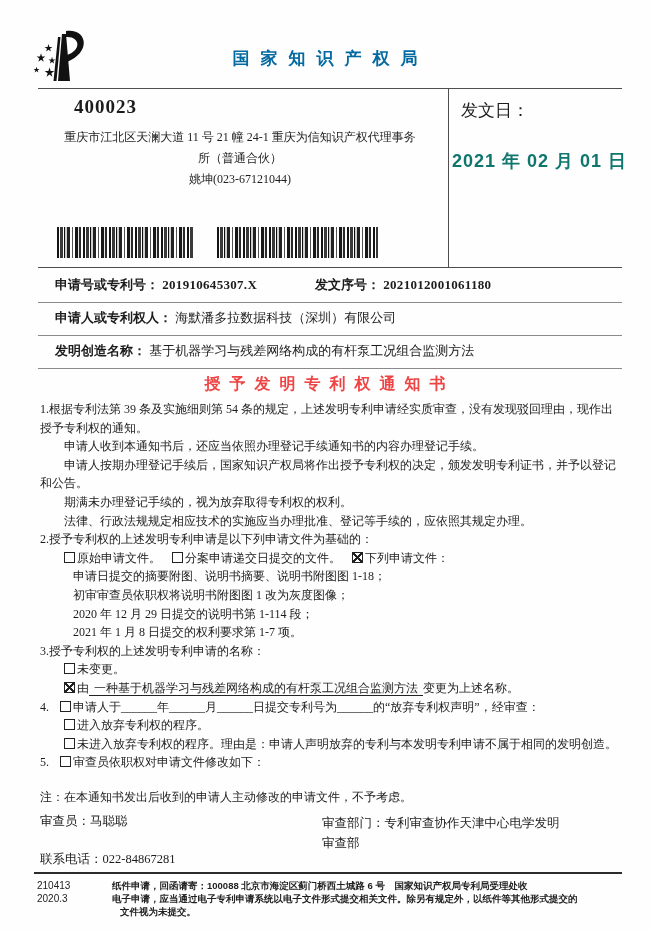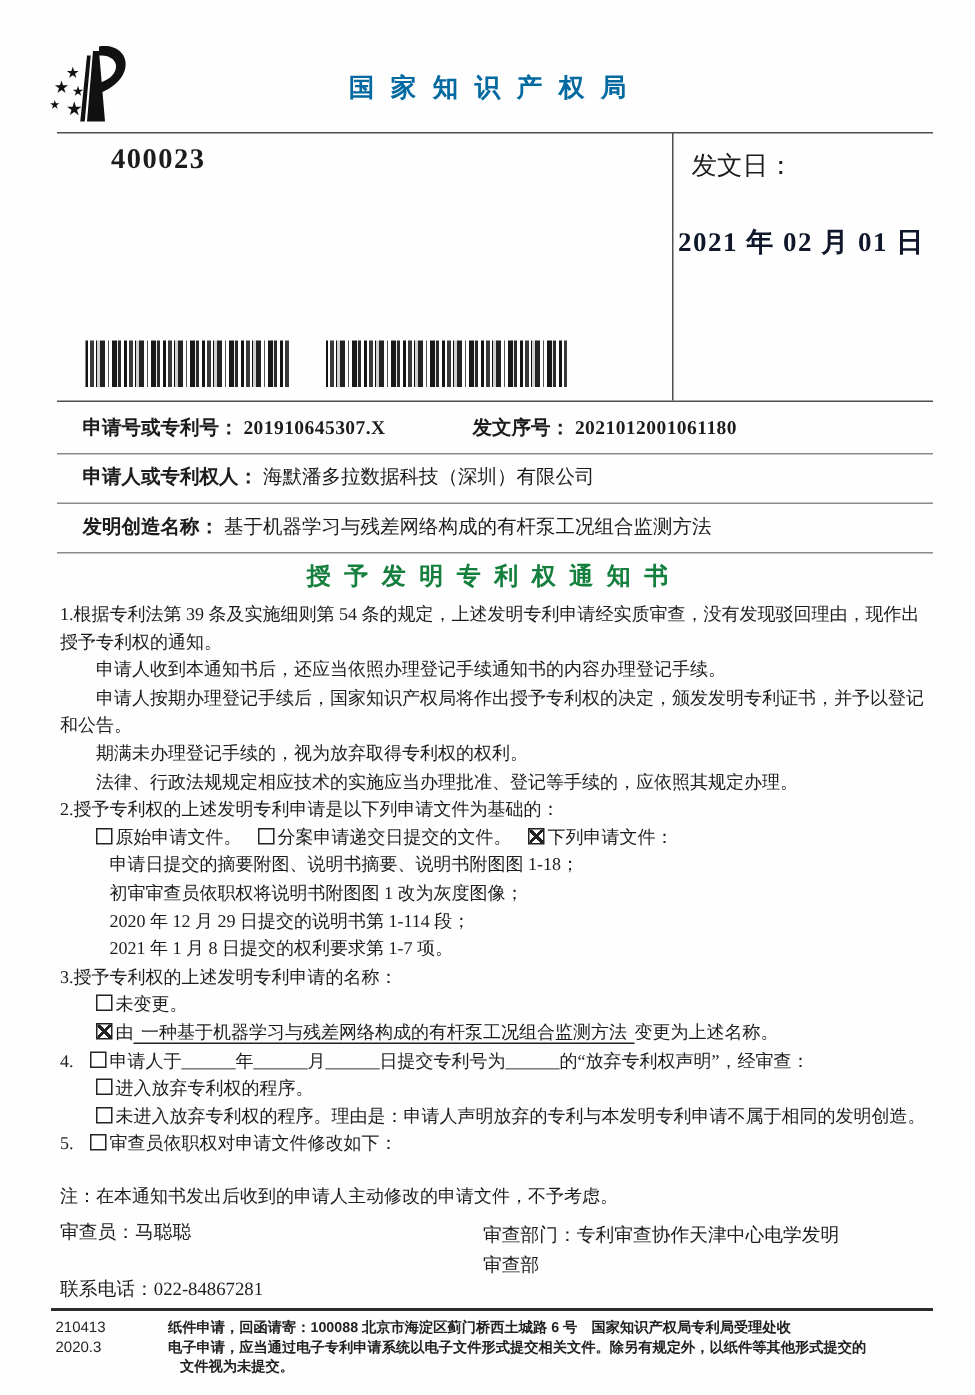--- a/index.html
+++ b/index.html
@@ -23,39 +23,39 @@
   .hdr-rule { top:88px; }
   .vline { position:absolute; left:448px; top:88px; width:1px; height:179px; background:#4e4e4e; }
   .rule-2 { top:267px; }
 
   
   .postal { position:absolute; left:74px; top:96px; font-size:19px; font-weight:bold; letter-spacing:1px; }
   .addr { position:absolute; left:44px; top:127px; width:392px; text-align:center; font-size:12px; line-height:21px; }
 
   
   .dispatch-label { position:absolute; left:461px; top:99px; font-size:17px; }
-  .dispatch-date { position:absolute; left:452px; top:149px; font-family:Liberation Serif, serif; font-weight:bold; font-size:18px; letter-spacing:1px; color:#0f172a; }
+  .dispatch-date { position:absolute; left:452px; top:149px; font-family:Liberation Sans, sans-serif; font-weight:bold; font-size:18px; letter-spacing:1px; color:#0f766e; }
 
   
   .barcode { position:absolute; top:227px; height:31px;
     background:repeating-linear-gradient(90deg,#141414 0 2px,#fff 2px 3px,#3a3a3a 3px 6px,#fff 6px 7px,#0e0e0e 7px 8px,#cfcfcf 8px 10px,#232323 10px 13px,#fff 13px 15px,#555 15px 16px,#fff 16px 18px,#181818 18px 21px,#e8e8e8 21px 22px,#2a2a2a 22px 24px,#fff 24px 26px); }
   .barcode-1 { left:57px; width:136px; }
   .barcode-2 { left:217px; width:161px; }
 
   
   .meta-row { position:absolute; font-size:13px; white-space:nowrap; }
   .mlabel { font-family:"Liberation Sans","DejaVu Sans",sans-serif; font-weight:bold; }
   .mval-b { font-weight:bold; letter-spacing:0.3px; }
   .meta-rule { position:absolute; left:38px; right:28px; height:1px; background:#8a8a8a; }
 
   
   .notice-title {
     position:absolute; top:374px; left:0; right:0; text-align:center;
     font-family:"Liberation Sans","DejaVu Sans",sans-serif;
-    font-weight:bold; font-size:16px; letter-spacing:9px; text-indent:9px; color:#15803d;
+    font-weight:bold; font-size:16px; letter-spacing:9px; text-indent:9px; color:#ef4444;
   }
 
   
   .body { position:absolute; top:400px; left:40px; right:30px; font-size:12px; line-height:18.6px; }
   .body p { margin:0; }
   .ind  { text-indent:2em; }
   .ind1 { padding-left:24px; }
   .ind2 { padding-left:33px; }
   .num { display:inline-block; width:20px; }
   .note { margin-top:16px !important; }
@@ -95,20 +95,25 @@
     <polygon points="26,13 28.5,13 24.5,57 21.5,57" fill="#111"></polygon>
     <path d="M34 7 C55 4 60 28 35 38 L35 31 C50 26 48 12 34 13 Z" fill="#111"></path>
   </svg>
 
   <div class="agency-title">国家知识产权局</div>
   <div class="rule hdr-rule"></div>
   <div class="vline"></div>
   <div class="rule rule-2"></div>
 
   <div class="postal">400023</div>
+  <div class="addr">
+    <div>重庆市江北区天澜大道 11 号 21 幢 24-1 重庆为信知识产权代理事务</div>
+    <div>所（普通合伙）</div>
+    <div>姚坤(023-67121044)</div>
+  </div>
 
   <div class="dispatch-label">发文日：</div>
   <div class="dispatch-date">2021 年 02 月 01 日</div>
 
   <div class="barcode barcode-1"></div>
   <div class="barcode barcode-2"></div>
 
   <div class="meta-row" style="left:55px; top:276px;">
     <span class="mlabel">申请号或专利号：</span>
     <span class="mval-b">201910645307.X</span>

